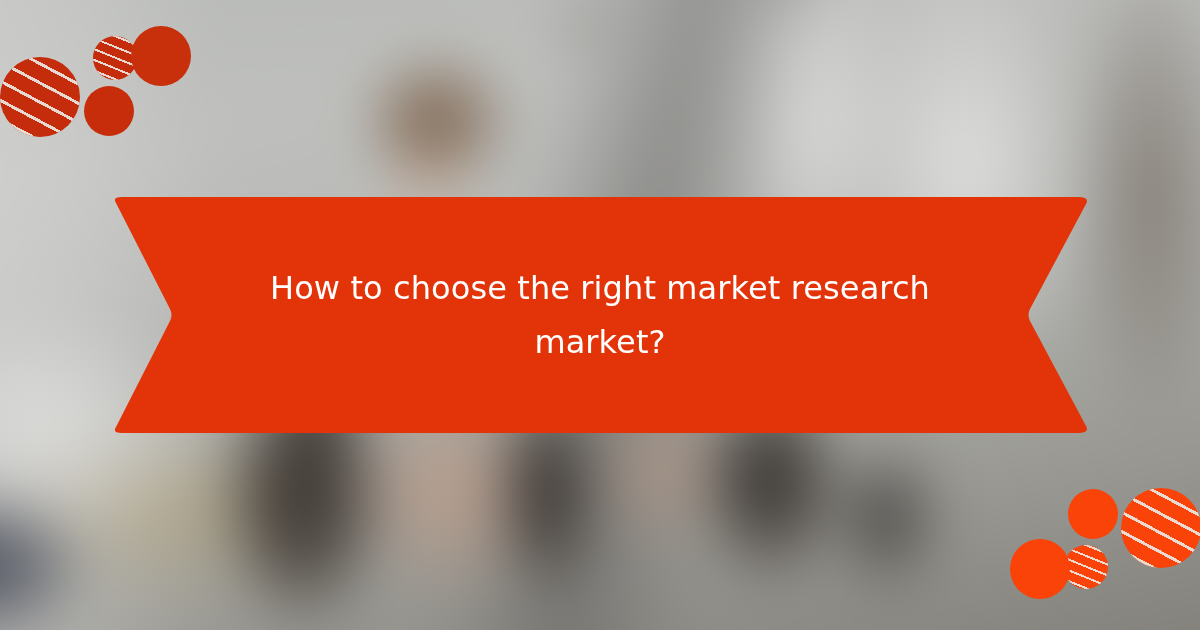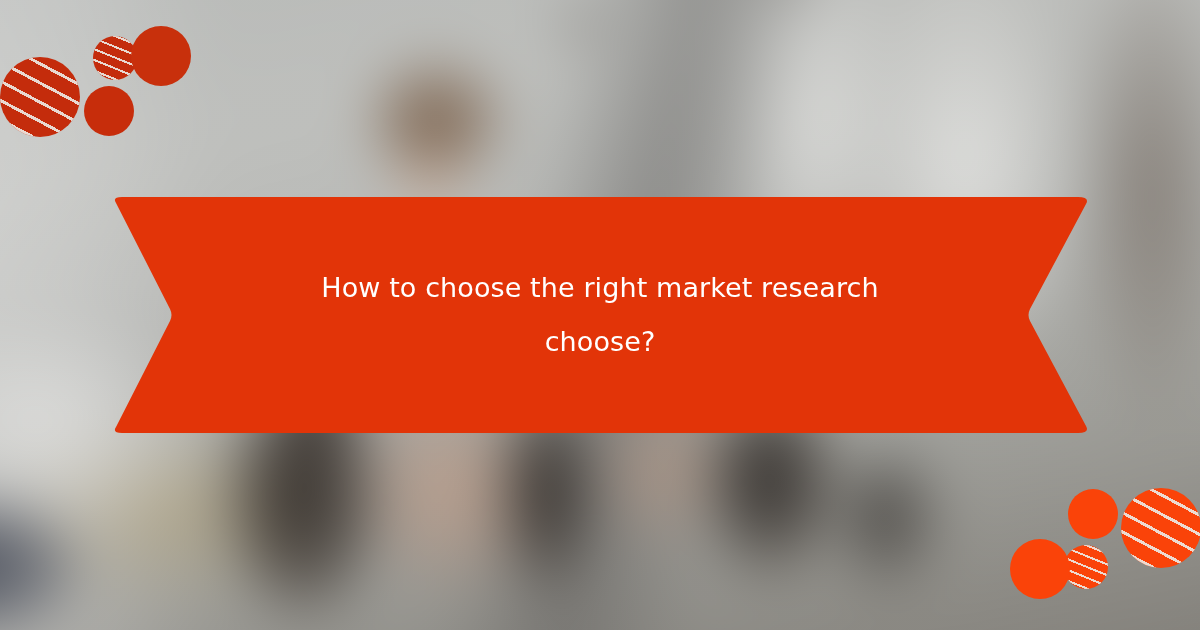--- a/index.html
+++ b/index.html
@@ -109,21 +109,21 @@
     height: 236px;
     display: flex;
     flex-direction: column;
     align-items: center;
     justify-content: center;
     box-sizing: border-box;
     padding: 0 120px;
   }
   .title-line {
     color: #ffffff;
-    font-size: 27px;
+    font-size: 32px;
     line-height: 54px;
     font-weight: 400;
     letter-spacing: 0.1px;
     text-align: left;
     white-space: nowrap;
   }
 </style>
 </head>
 <body>
 
@@ -161,16 +161,16 @@
                  Q 4 236 8 230
                  L 62 124
                  Q 65 118 62 112
                  Z" fill="#e23408"></path>
       </svg>
     </div>
   </div>
 
   <div id="banner-text">
     <div class="title-line">How to choose the right market research</div>
-    <div class="title-line">choose?</div>
+    <div class="title-line">market?</div>
   </div>
 
 </div>
 
 </body></html>

